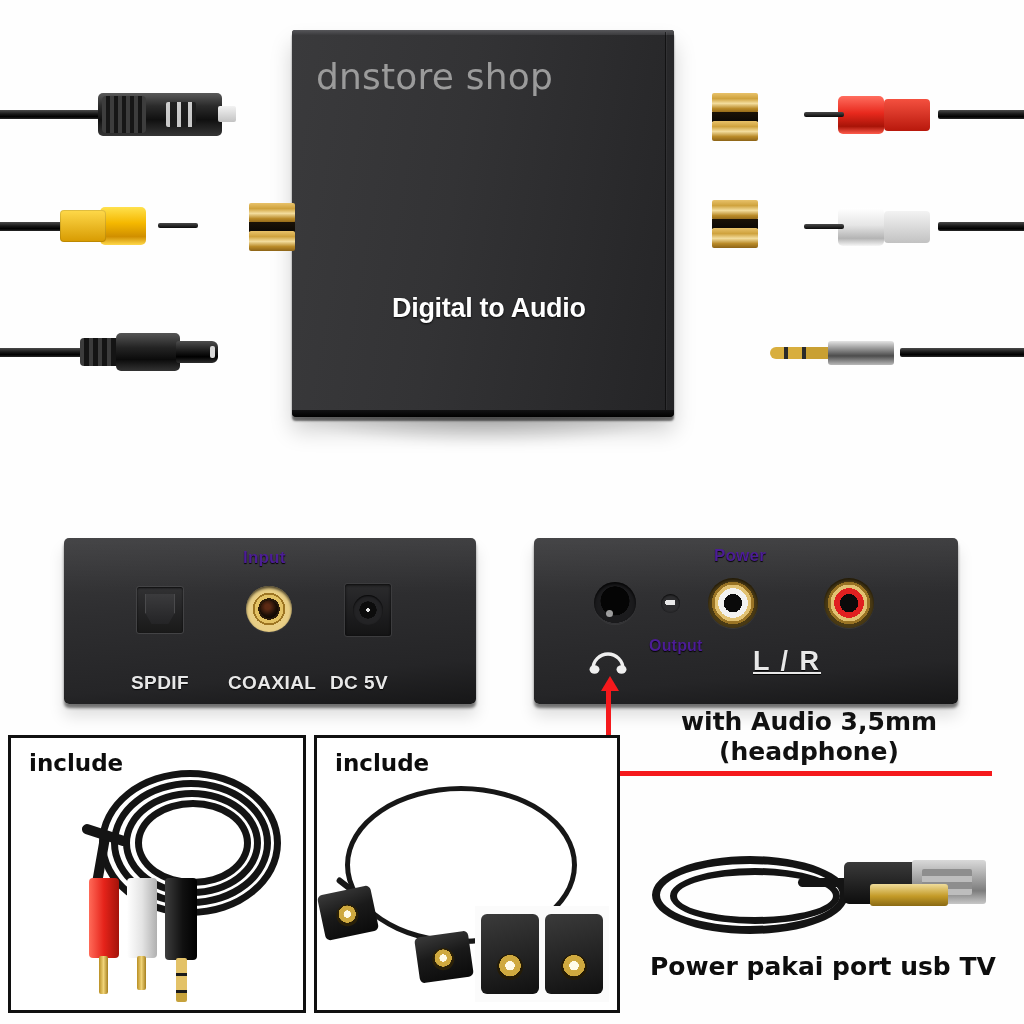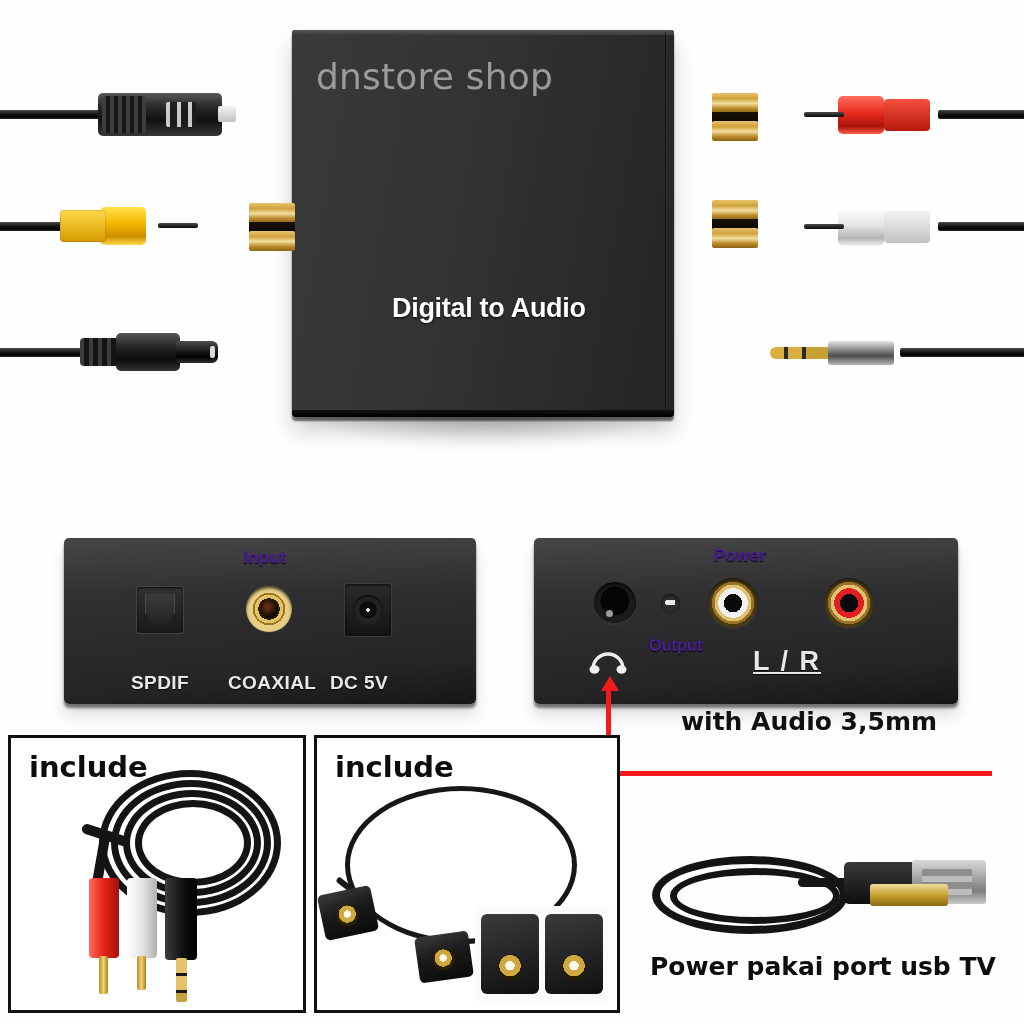--- a/index.html
+++ b/index.html
@@ -264,21 +264,21 @@
     font-size: 25px; line-height: 1.18; text-align: center;
     font-family: "DejaVu Sans", sans-serif;
   }
 
   
   .acc-box {
     position: absolute; background: #fff;
     border: 3px solid #101010;
   }
   .acc-label {
-    position: absolute; color: #0d0d0d; font-weight: bold; font-size: 29px;
+    position: absolute; color: #0d0d0d; font-weight: bold; font-size: 23px;
     font-family: "DejaVu Sans", sans-serif;
   }
   .bottom-caption {
     position: absolute; color: #0d0d0d; font-weight: bold; font-size: 25px;
     font-family: "DejaVu Sans", sans-serif; white-space: nowrap;
   }
 
   
   .coil-ring {
     position: absolute; border: 7px solid #141414; border-radius: 50%;
@@ -421,20 +421,21 @@
   </svg>
 
   <div class="panel-title" style="left:649px; top:637px; font-size:16px;">Output</div>
   <div class="panel-caption" style="left:753px; top:646px; font-size:27px; letter-spacing:2px;text-decoration:underline;">L / R</div>
 
   <div class="anno-arrowhead" style="left:601px; top:676px;"></div>
   <div class="anno-line" style="left:606px; top:690px; width:5px; height:86px;"></div>
   <div class="anno-line" style="left:606px; top:771px; width:386px; height:5px;"></div>
   <div class="anno-text" style="left:614px; top:707px; width:390px;">
     <div>with Audio 3,5mm</div>
+    <div>(headphone)</div>
   </div>
 
   <div class="acc-box" style="left:8px; top:735px; width:292px; height:272px;">
     <div class="acc-label" style="left:18px; top:12px;">include</div>
 
     <div class="coil-ring" style="left:88px; top:32px; width:168px; height:132px;"></div>
     <div class="coil-ring" style="left:100px; top:42px; width:146px; height:112px;"></div>
     <div class="coil-ring" style="left:112px; top:52px; width:124px; height:92px;"></div>
     <div class="coil-ring" style="left:124px; top:62px; width:102px; height:72px;"></div>
     <div style="position:absolute; left:84px; top:96px; width:10px; height:64px; background:#141414; border-radius:5px; transform:rotate(10deg);"></div>

